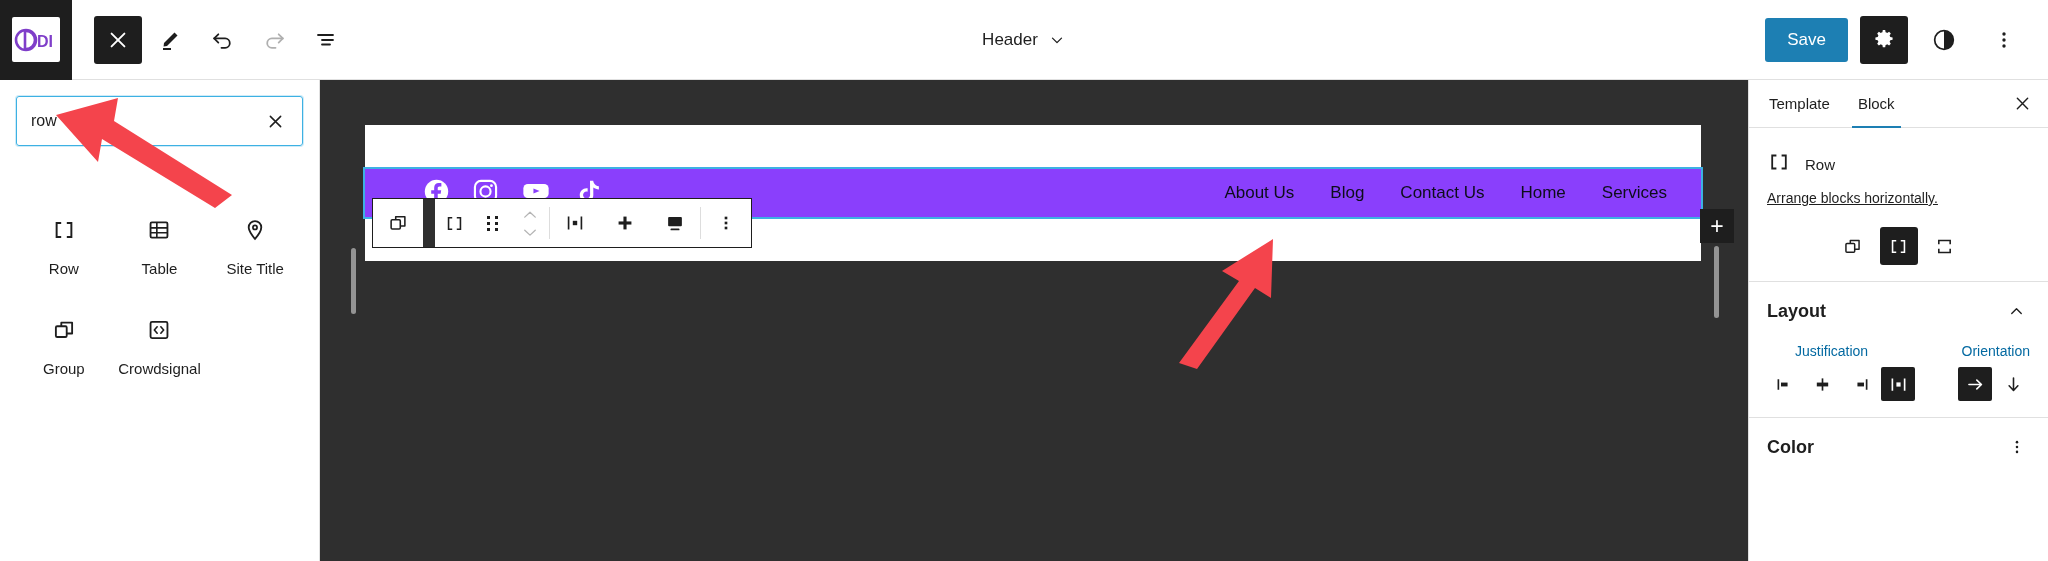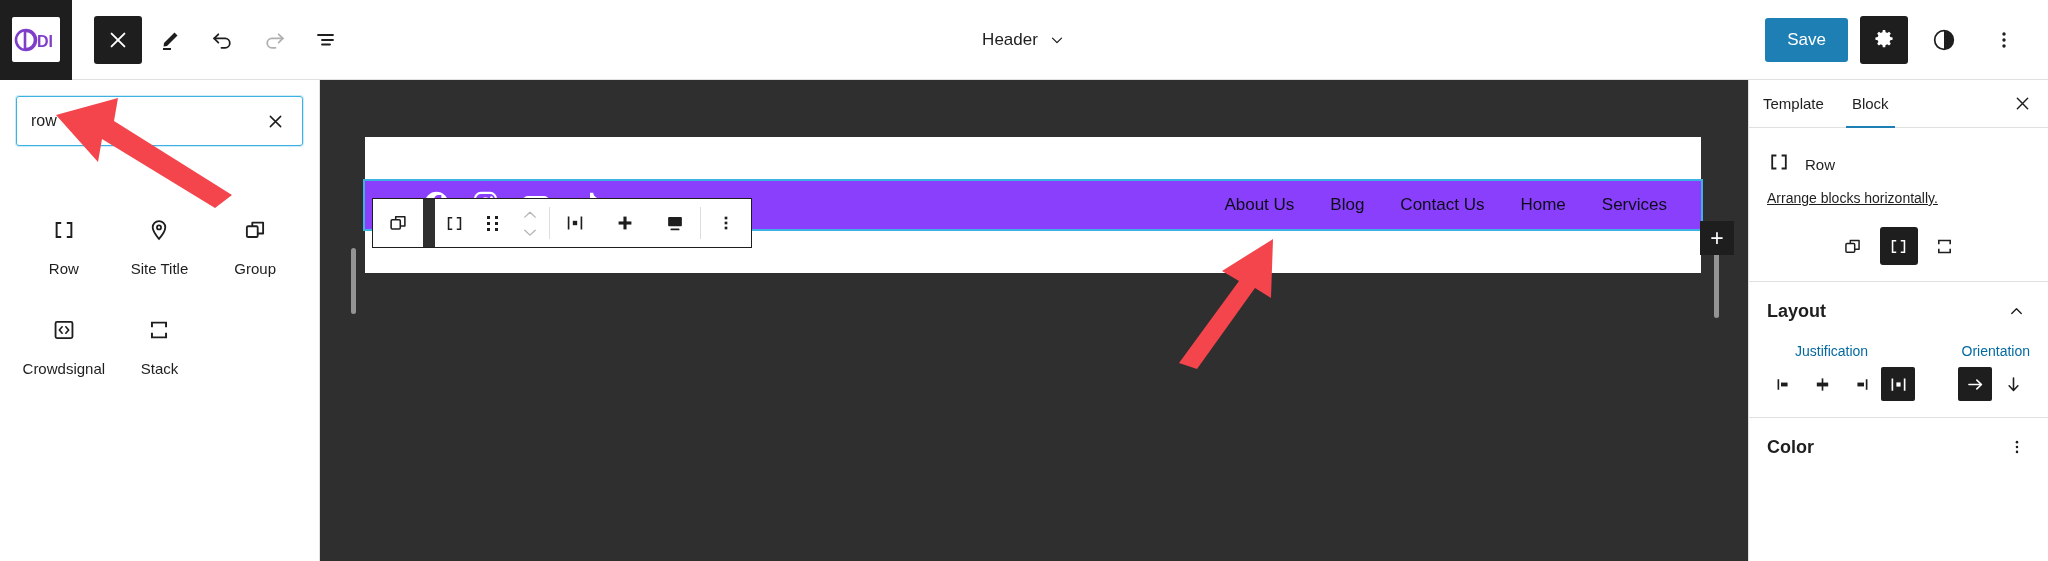--- a/index.html
+++ b/index.html
@@ -96,21 +96,21 @@
     background: transparent;
   }
   .block-icon { height: 28px; display: flex; align-items: center; justify-content: center; }
   .block-label { font-size: 15px; color: #1e1e1e; text-align: center; line-height: 1.2; }
 
   
   .canvas {
     flex: 1; background: #2f2f2f; position: relative; overflow: hidden;
   }
   .editor-frame {
-    position: absolute; left: 45px; top: 57px; right: 47px;
+    position: absolute; left: 45px; top: 45px; right: 47px;
     background: #3b82f6;
   }
   .frame-white-top { height: 44px; background:#fff; }
   .frame-white-bot { height: 44px; background:#fff; }
 
   .navbar {
     background: #8a3ffc; height: 48px; display: flex; align-items: center;
     outline: 2px solid #3db1e3; position: relative;
   }
   .nav-social { display: flex; align-items: center; gap: 22px; margin-left: 58px; }
@@ -149,21 +149,21 @@
     position: absolute; width: 5px; background: #949494; border-radius: 3px;
   }
 
   
   .sidebar {
     width: 300px; min-width: 300px; background: #fff;
     border-left: 1px solid #e0e0e0; display: flex; flex-direction: column;
   }
   .sb-tabs {
     display: flex; align-items: center; border-bottom: 1px solid #e0e0e0;
-    height: 48px; position: relative;
+    height: 48px; padding-left: 6px; position: relative;
   }
   .sb-tab {
     padding: 0 14px; height: 48px; display: flex; align-items: center;
     font-size: 15px; color: #1e1e1e; cursor: pointer; border: none; background: transparent;
     font-family: "Liberation Sans", sans-serif; position: relative;
   }
   .sb-tab.active { color: #1e1e1e; font-weight: normal; }
   .sb-tab.active::after {
     content: ""; position: absolute; left: 8px; right: 8px; bottom: 0;
     height: 2px; background: #1d7fb3;
@@ -315,20 +315,29 @@
         <div class="block-item">
           <span class="block-icon">
             <svg width="26" height="26" viewBox="0 0 24 24">
               <path d="M8.5 5.5 H5.2 V18.5 H8.5 M15.5 5.5 H18.8 V18.5 H15.5" fill="none" stroke="#1e1e1e" stroke-width="1.8" stroke-linecap="square"></path>
             </svg>
           </span>
           <span class="block-label">Row</span>
         </div>
 
 
+        <div class="block-item">
+          <span class="block-icon">
+            <svg width="26" height="26" viewBox="0 0 24 24">
+              <rect x="4.2" y="5" width="15.6" height="14" rx="1.2" fill="none" stroke="#1e1e1e" stroke-width="1.7"></rect>
+              <path d="M4.2 10 H19.8 M4.2 14.5 H19.8 M10 5 V19" stroke="#1e1e1e" stroke-width="1.5"></path>
+            </svg>
+          </span>
+          <span class="block-label">Table</span>
+        </div>
 
         <div class="block-item">
           <span class="block-icon">
             <svg width="26" height="26" viewBox="0 0 24 24">
               <path d="M12 3.8 c-3.2 0-5.8 2.5-5.8 5.7 0 4.2 5.8 10.7 5.8 10.7 s5.8-6.5 5.8-10.7 c0-3.2-2.6-5.7-5.8-5.7z" fill="none" stroke="#1e1e1e" stroke-width="1.7"></path>
               <circle cx="12" cy="9.6" r="1.9" fill="none" stroke="#1e1e1e" stroke-width="1.6"></circle>
             </svg>
           </span>
           <span class="block-label">Site Title</span>
         </div>
@@ -346,28 +355,20 @@
         <div class="block-item">
           <span class="block-icon">
             <svg width="26" height="26" viewBox="0 0 24 24">
               <rect x="4.2" y="4.5" width="15.6" height="15" rx="1.4" fill="none" stroke="#1e1e1e" stroke-width="1.7"></rect>
               <path d="M10.3 9 L7.7 12 L10.3 15 M13.7 9 L16.3 12 L13.7 15" fill="none" stroke="#1e1e1e" stroke-width="1.5" stroke-linecap="round" stroke-linejoin="round"></path>
             </svg>
           </span>
           <span class="block-label">Crowdsignal</span>
         </div>
 
-        <div class="block-item">
-          <span class="block-icon">
-            <svg width="26" height="26" viewBox="0 0 24 24">
-              <path d="M5.5 8.5 V5.2 H18.5 V8.5 M5.5 15.5 V18.8 H18.5 V15.5" fill="none" stroke="#1e1e1e" stroke-width="1.8" stroke-linecap="square"></path>
-            </svg>
-          </span>
-          <span class="block-label">Stack</span>
-        </div>
 
       </div>
     </div>
 
     <div class="canvas">
 
       <div class="block-toolbar">
         <div class="bt-group">
           <button class="bt-btn">
             <svg width="22" height="22" viewBox="0 0 24 24">

